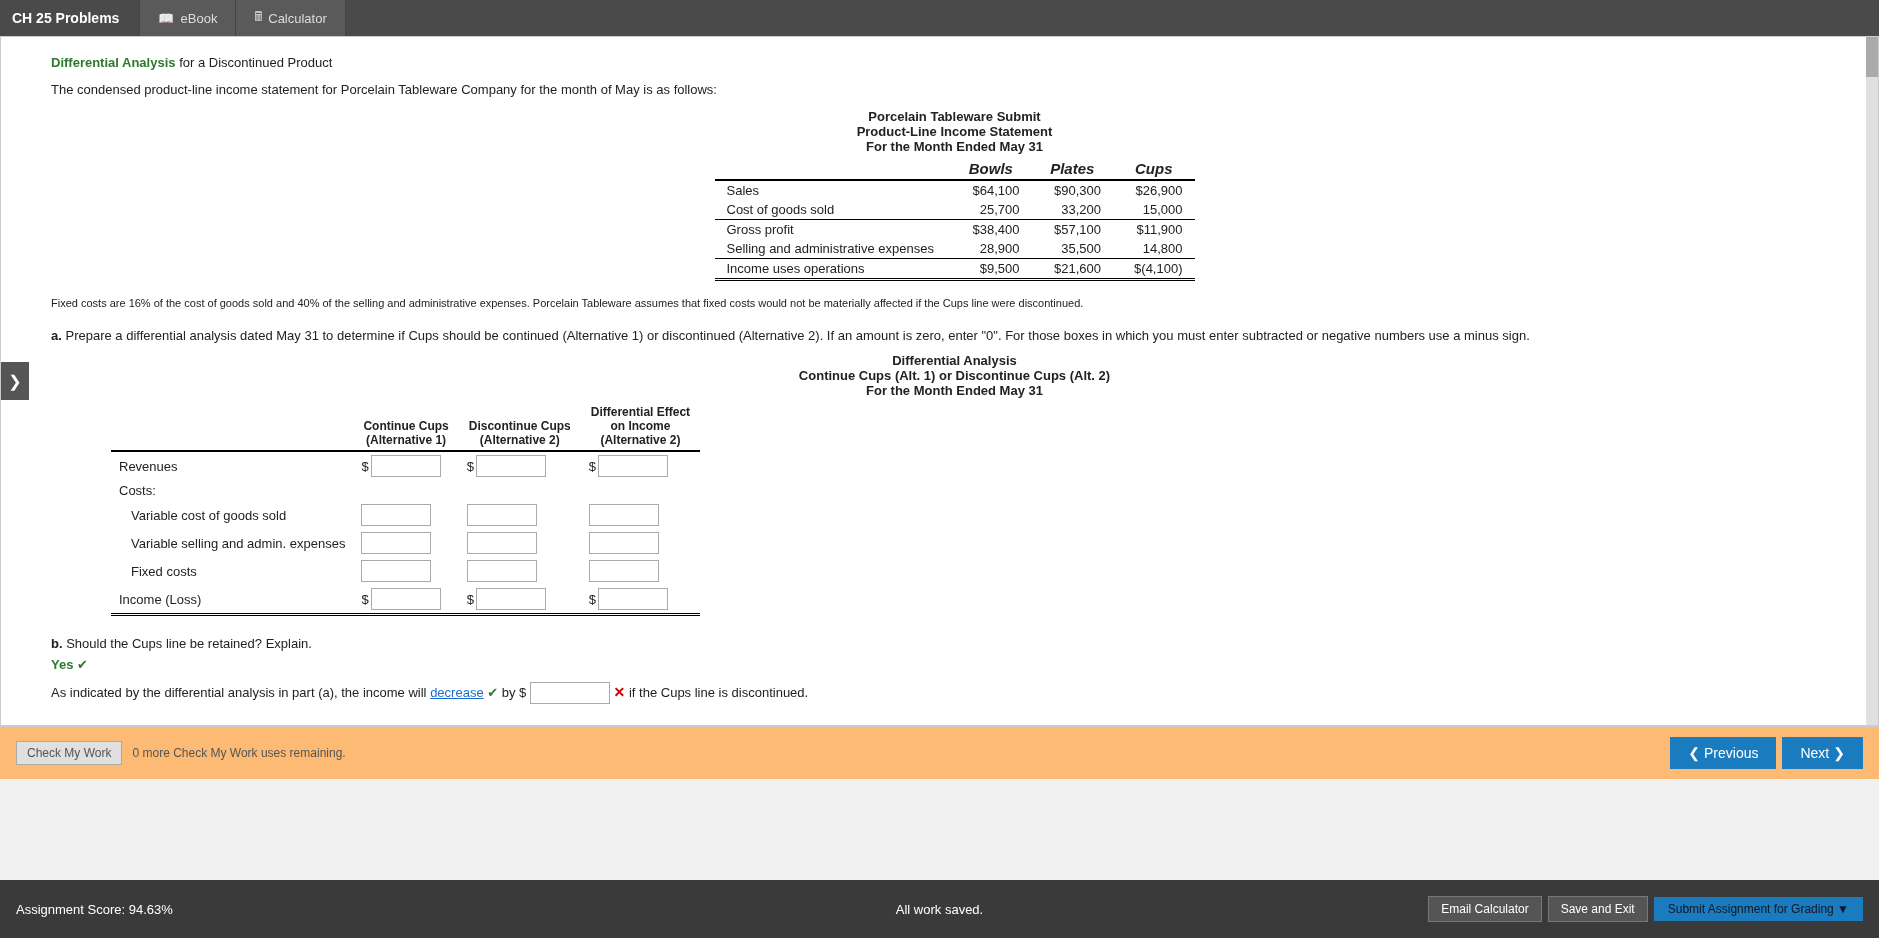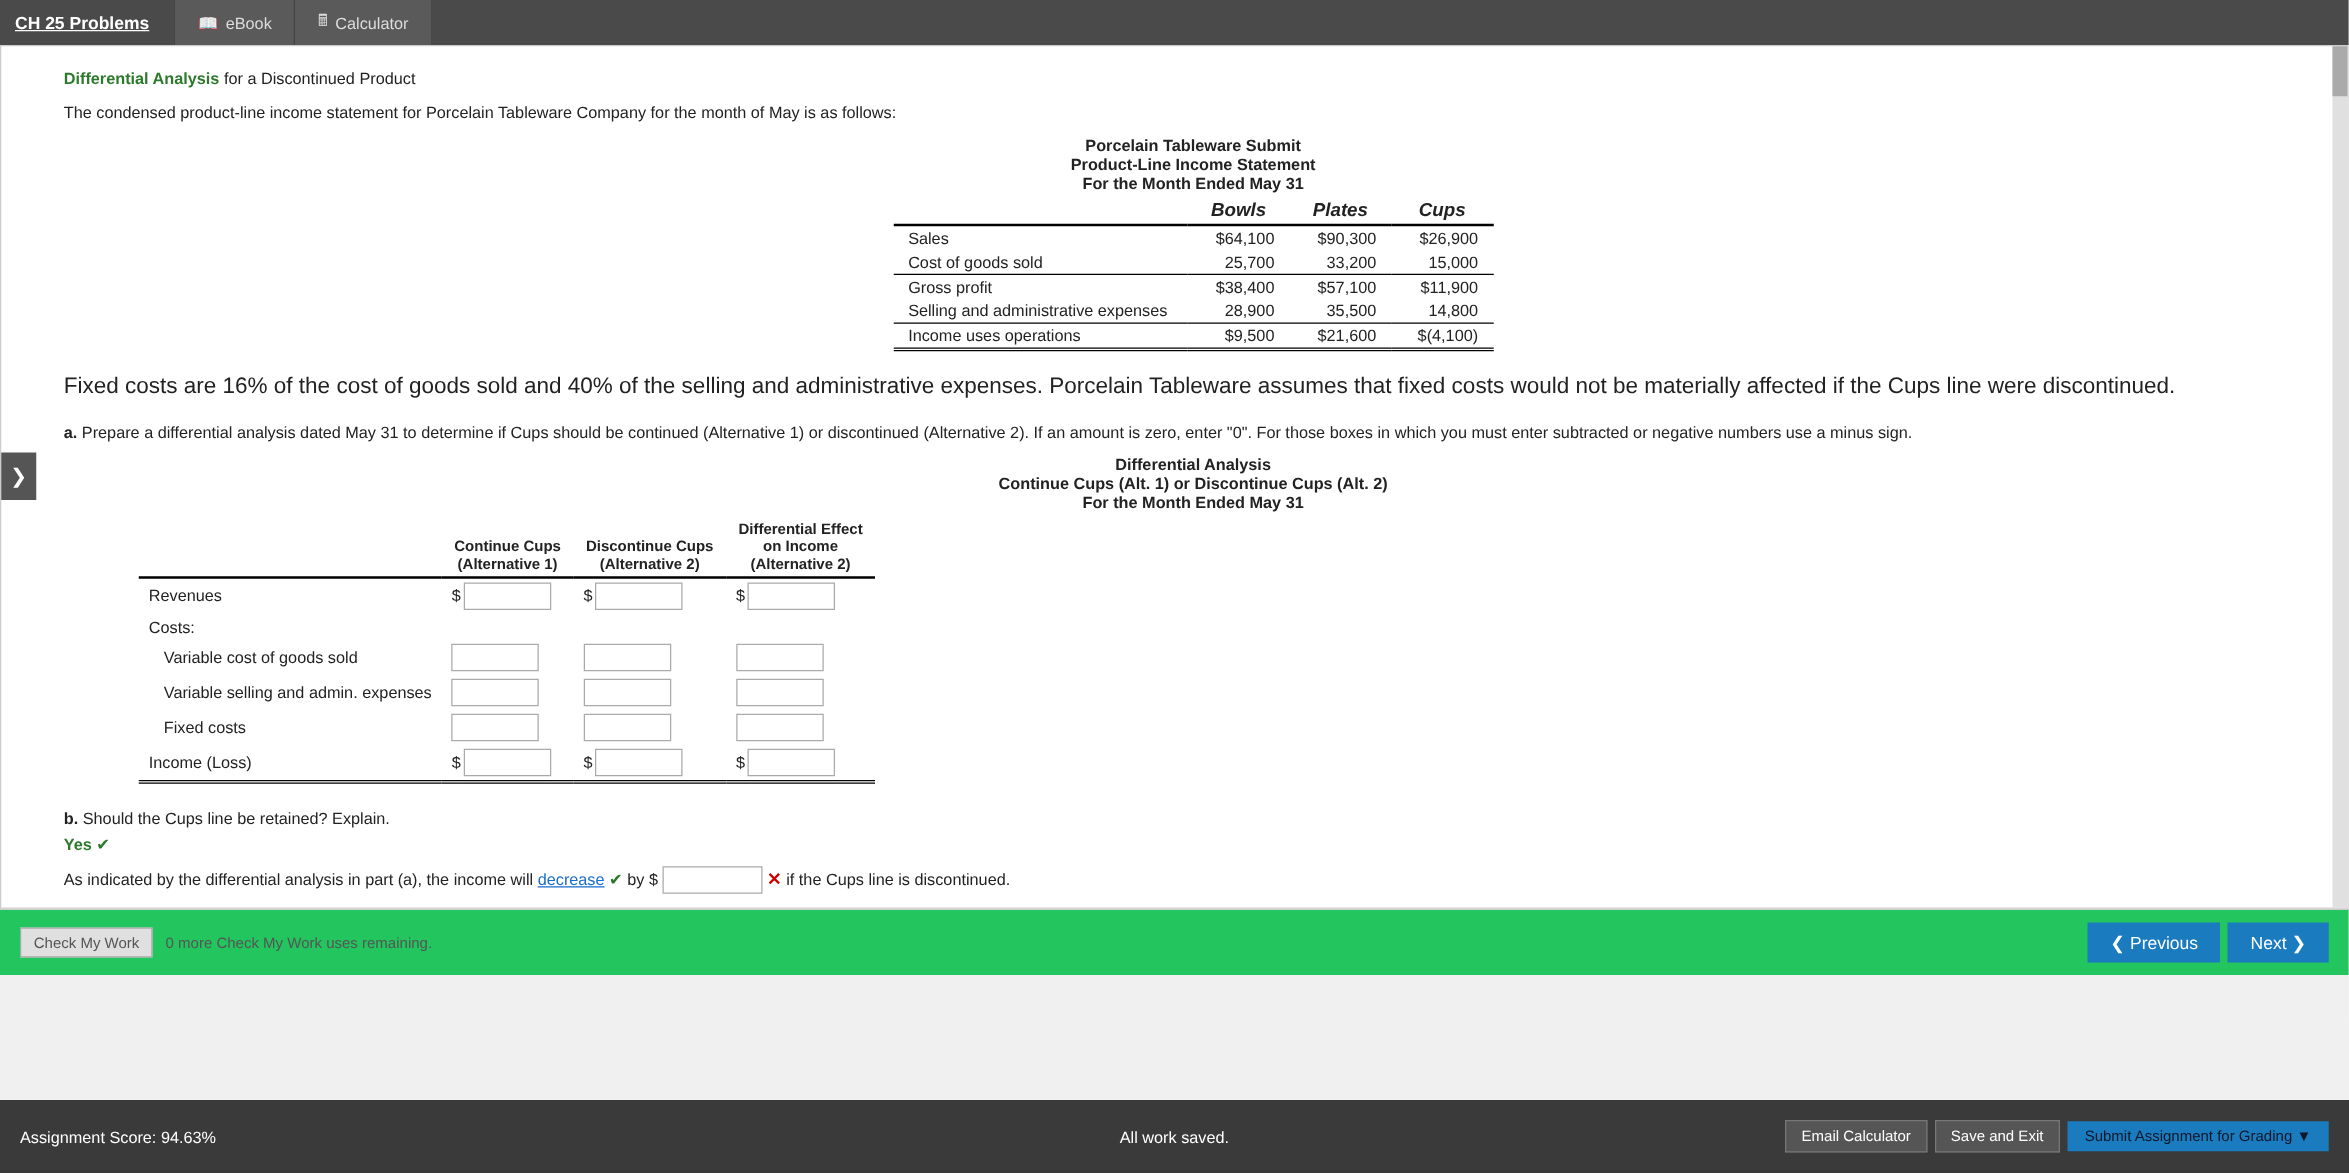--- a/index.html
+++ b/index.html
@@ -12,21 +12,20 @@
       align-items: center;
       height: 36px;
       padding: 0 12px;
       gap: 0;
     }
     .top-bar-title {
       color: #fff;
       font-weight: bold;
       font-size: 14px;
       margin-right: 20px;
-      text-decoration: underline;
     }
     .tab-btn {
       background: #5a5a5a;
       color: #ddd;
       border: none;
       padding: 0 18px;
       height: 36px;
       cursor: pointer;
       font-size: 13px;
       display: flex;
@@ -120,21 +119,21 @@
     }
     .income-table .border-bottom td {
       border-bottom: 1px solid #000;
     }
     .income-table .double-bottom td {
       border-bottom: 3px double #000;
     }
 
     
     .note-para {
-      font-size: 18px;
+      font-size: 11px;
       margin-bottom: 14px;
       line-height: 1.5;
     }
 
     
     .part-a-label {
       font-size: 13px;
       margin-bottom: 8px;
       line-height: 1.5;
     }
@@ -242,21 +241,21 @@
       position: absolute;
       top: 0;
       right: 0;
       width: 12px;
       height: 40px;
       background: #aaa;
     }
 
     
     .check-work-bar {
-      background: #22c55e;
+      background: #fdba74;
       border-top: 1px solid #ccc;
       padding: 10px 16px;
       display: flex;
       align-items: center;
       gap: 10px;
     }
     .check-work-btn {
       background: #e0e0e0;
       border: 1px solid #aaa;
       padding: 4px 10px;

